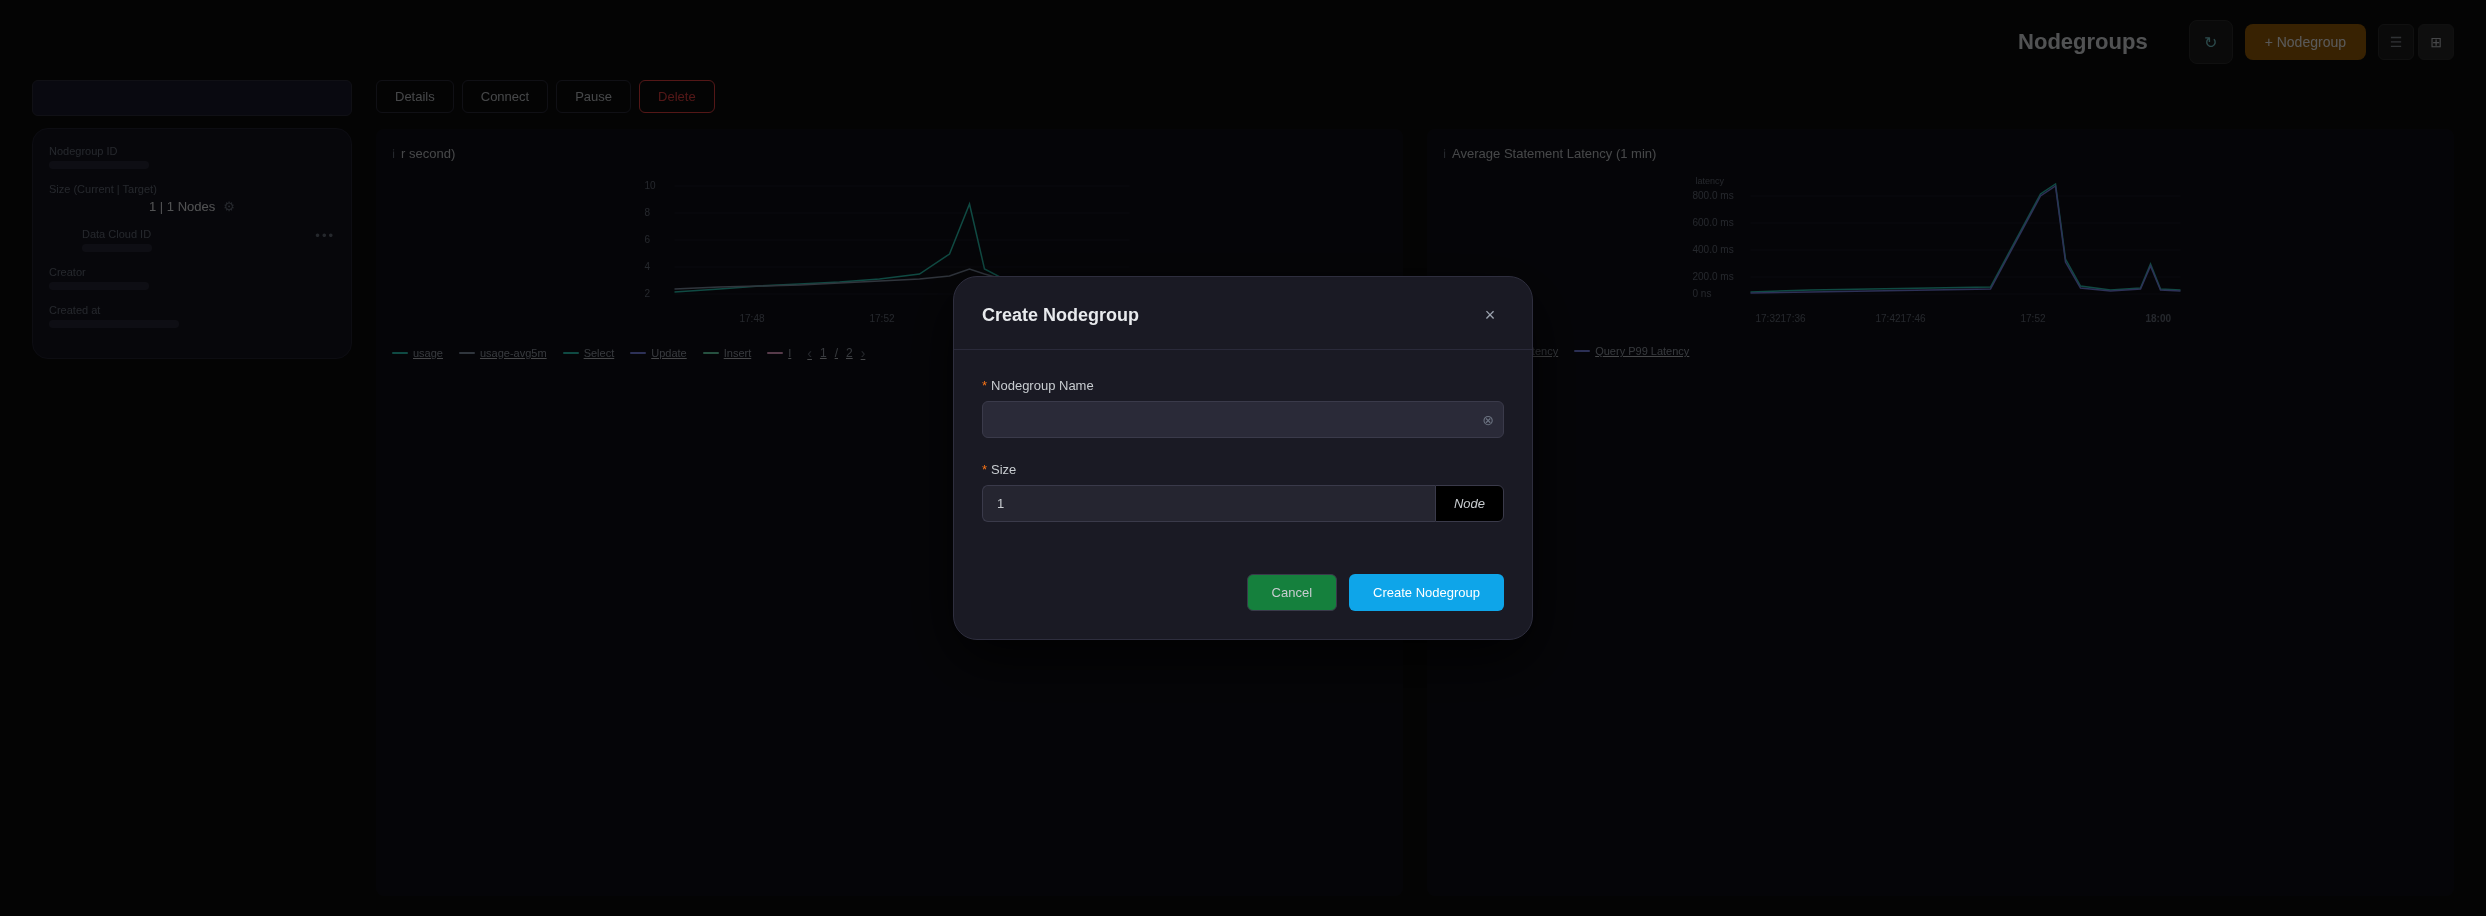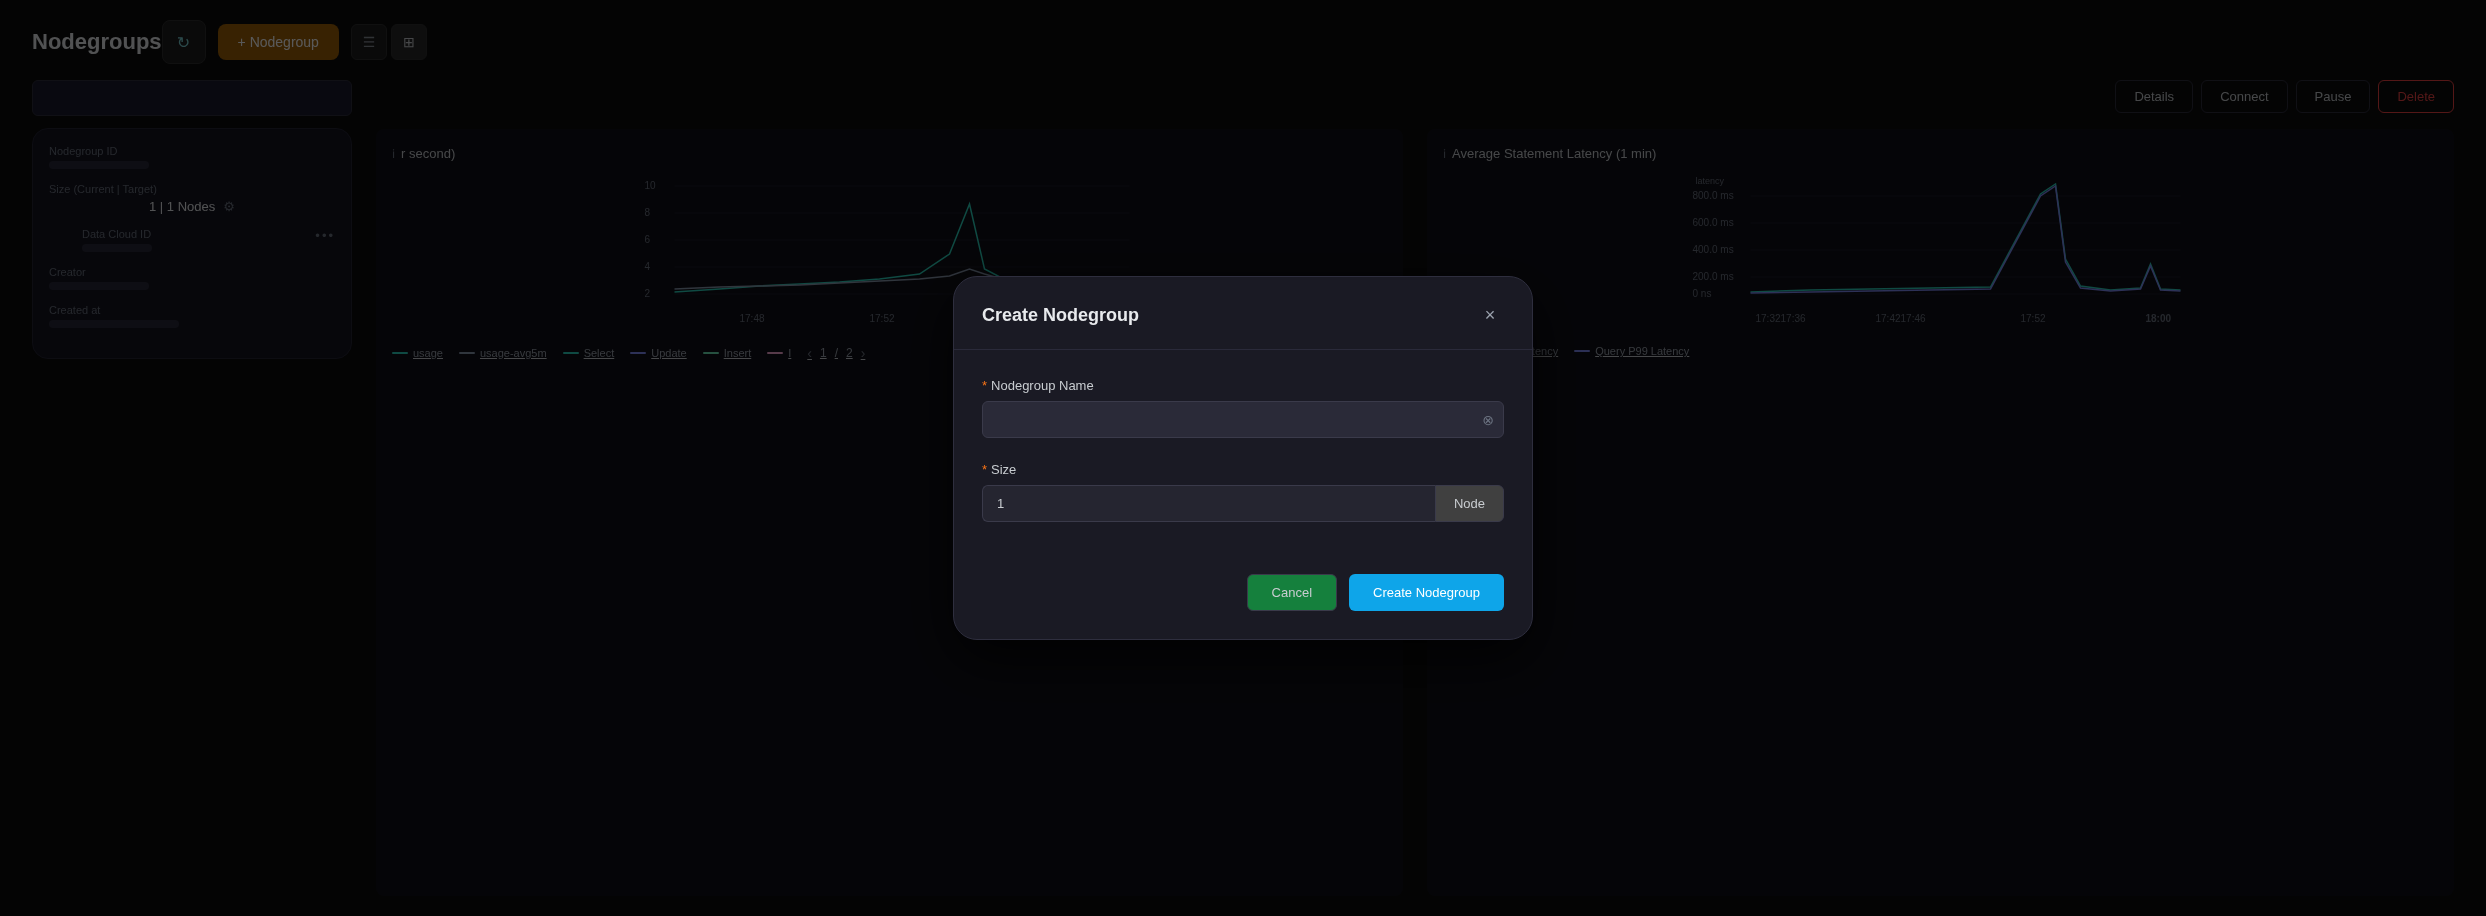--- a/index.html
+++ b/index.html
@@ -11,22 +11,23 @@
       width: 2486px;
       height: 916px;
       overflow: hidden;
       position: relative;
     }
 
     
     .page-header {
       display: flex;
       align-items: center;
-      justify-content: flex-start;
+      justify-content: flex-end;
       padding: 20px 32px 16px;
+      gap: 41px;
     }
     .page-title {
       font-size: 22px;
       font-weight: 600;
       color: #e8eaed;
     }
     .header-right {
       display: flex;
       align-items: center;
       gap: 12px;
@@ -135,21 +136,20 @@
     
     .right-panel {
       flex: 1;
       display: flex;
       flex-direction: column;
     }
     .action-bar {
       display: flex;
       gap: 8px;
       margin-bottom: 16px;
-      justify-content: flex-end;
     }
     .action-btn {
       padding: 8px 18px;
       border-radius: 6px;
       border: 1px solid #2e2e3e;
       background: transparent;
       color: #c8ccd0;
       cursor: pointer;
       font-size: 13px;
     }
@@ -300,28 +300,29 @@
       background: #252530;
       border: 1px solid #3a3a4a;
       border-right: none;
       border-radius: 6px 0 0 6px;
       padding: 10px 14px;
       color: #c8ccd0;
       font-size: 13px;
       outline: none;
     }
     .size-unit {
-      background: #404040;
+      background: #000000;
       border: 1px solid #3a3a4a;
       border-radius: 0 6px 6px 0;
       padding: 10px 18px;
       color: #c8ccd0;
       font-size: 13px;
       display: flex;
       align-items: center;
+      font-style: italic;
     }
     .modal-footer {
       display: flex;
       justify-content: flex-end;
       gap: 12px;
       padding: 0 28px 28px;
     }
     .btn-cancel {
       padding: 10px 24px;
       border-radius: 6px;

